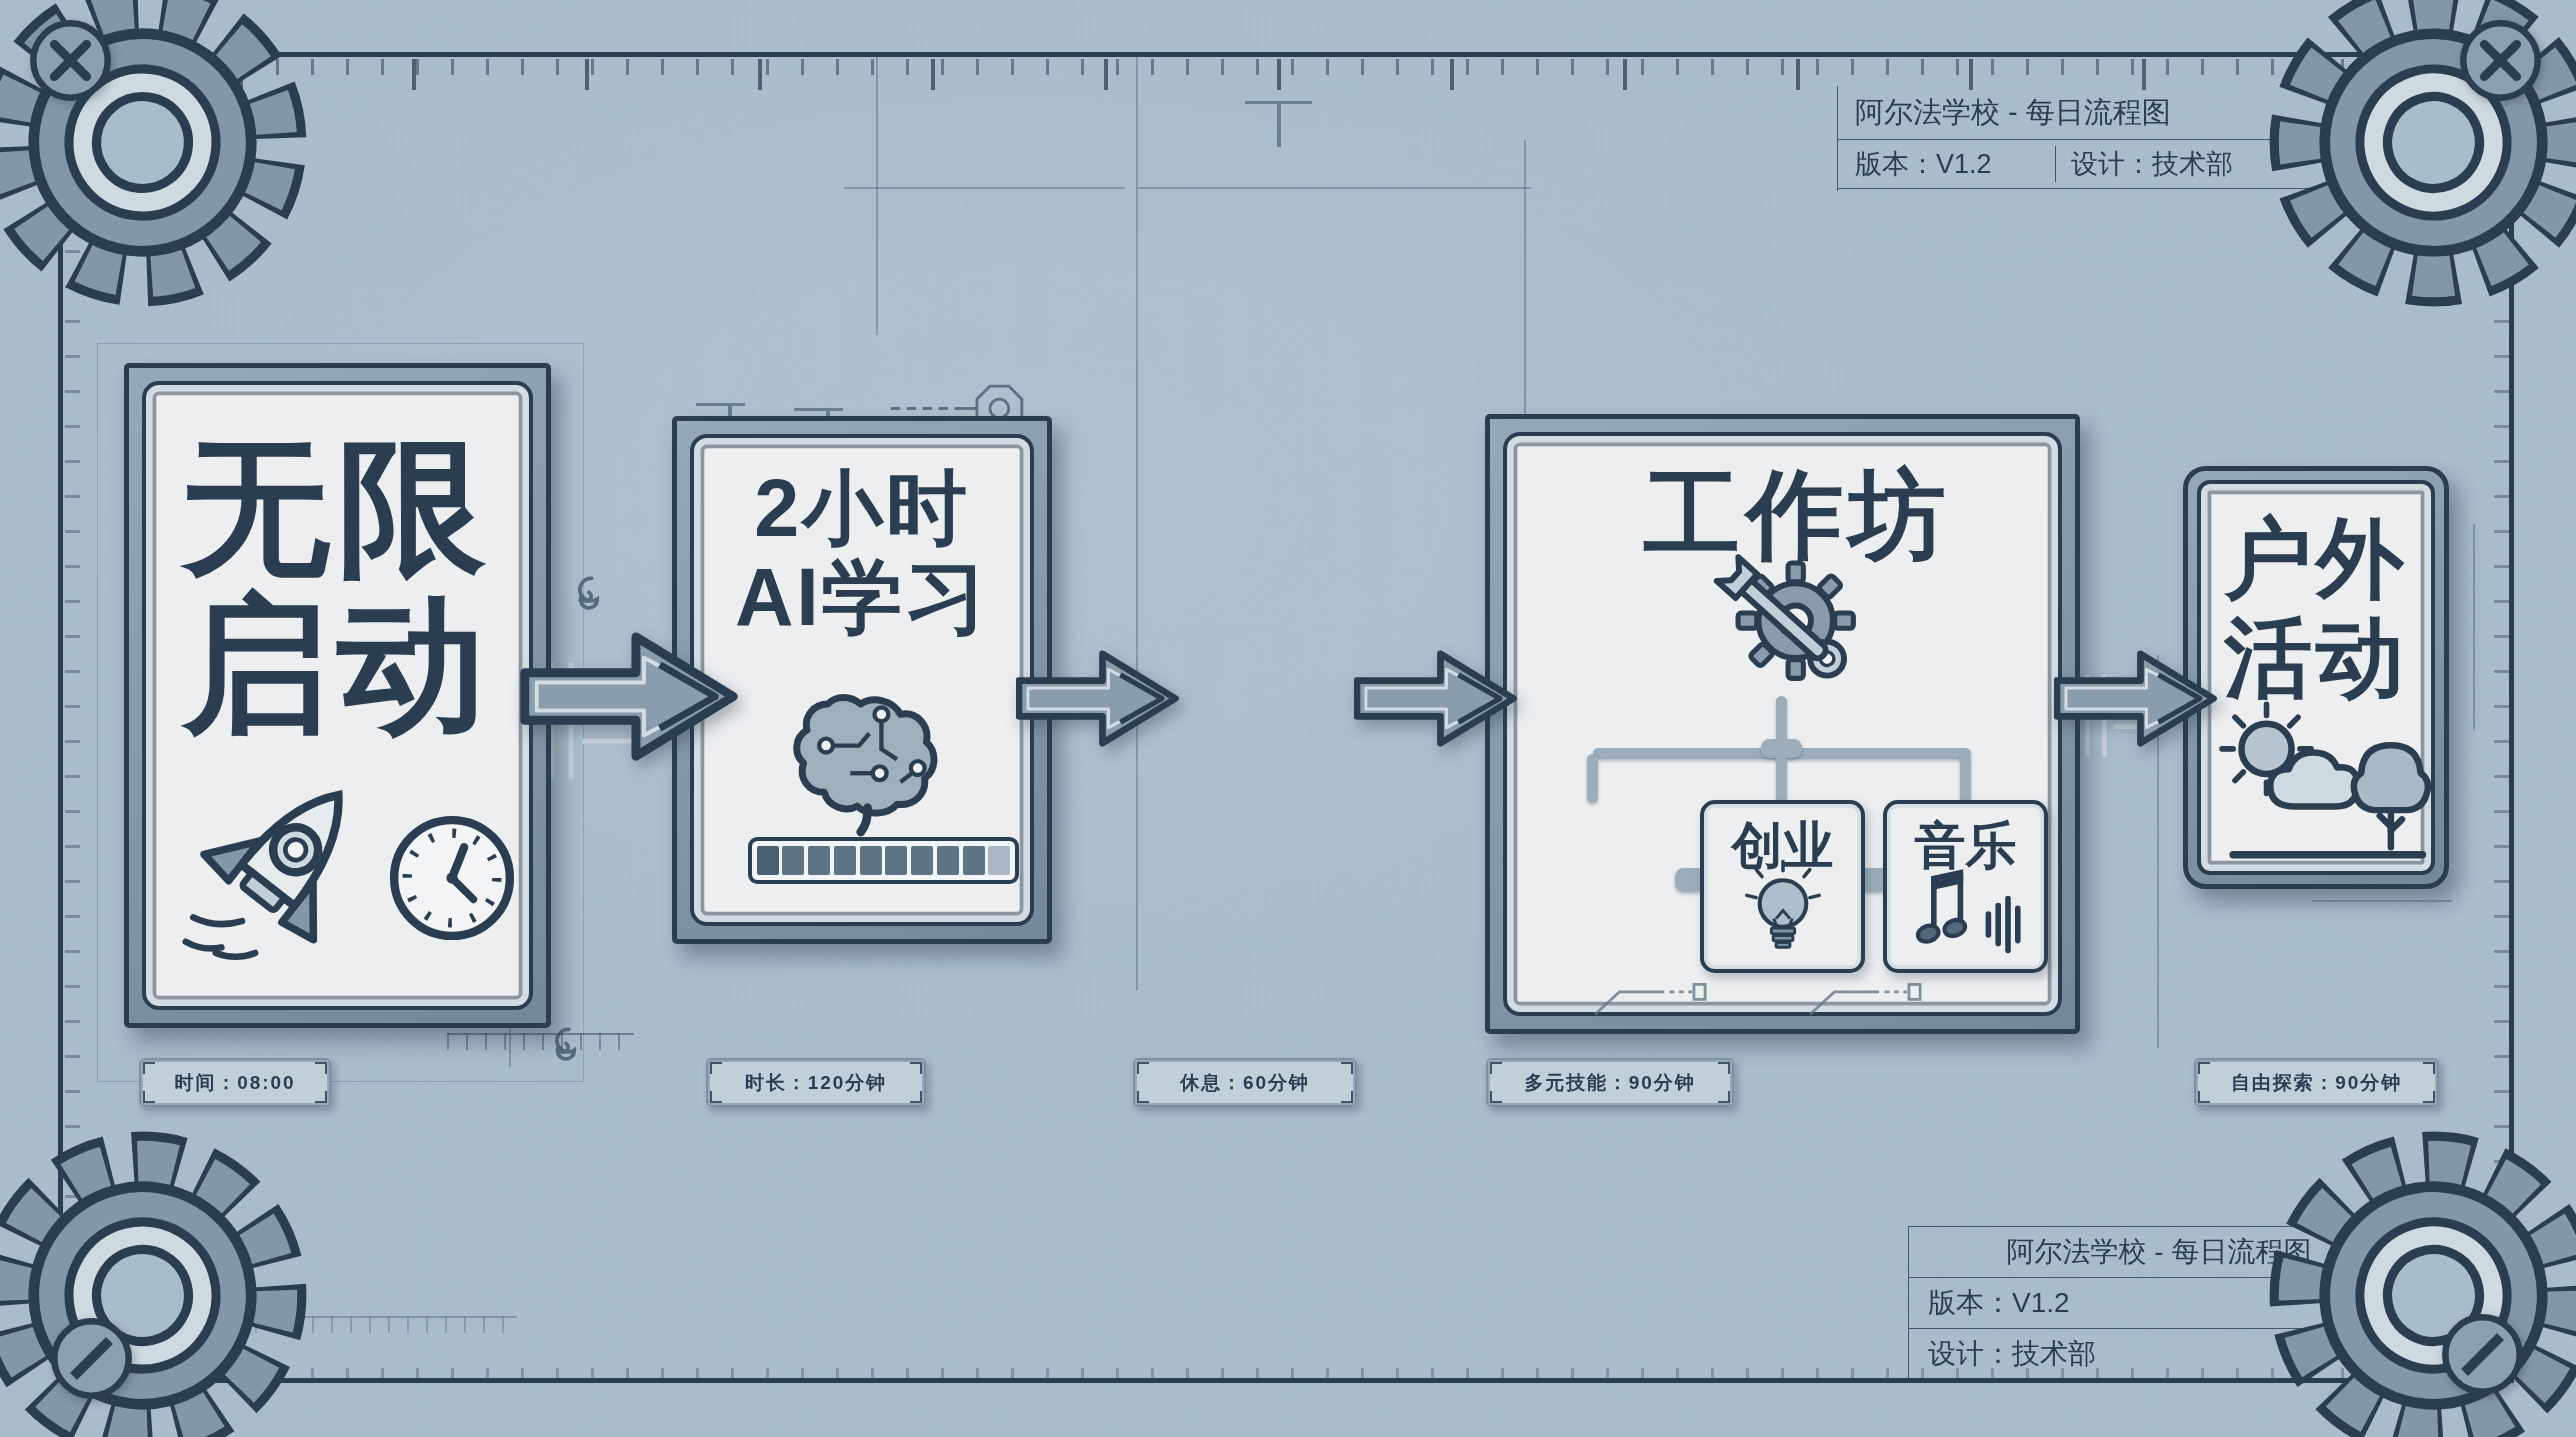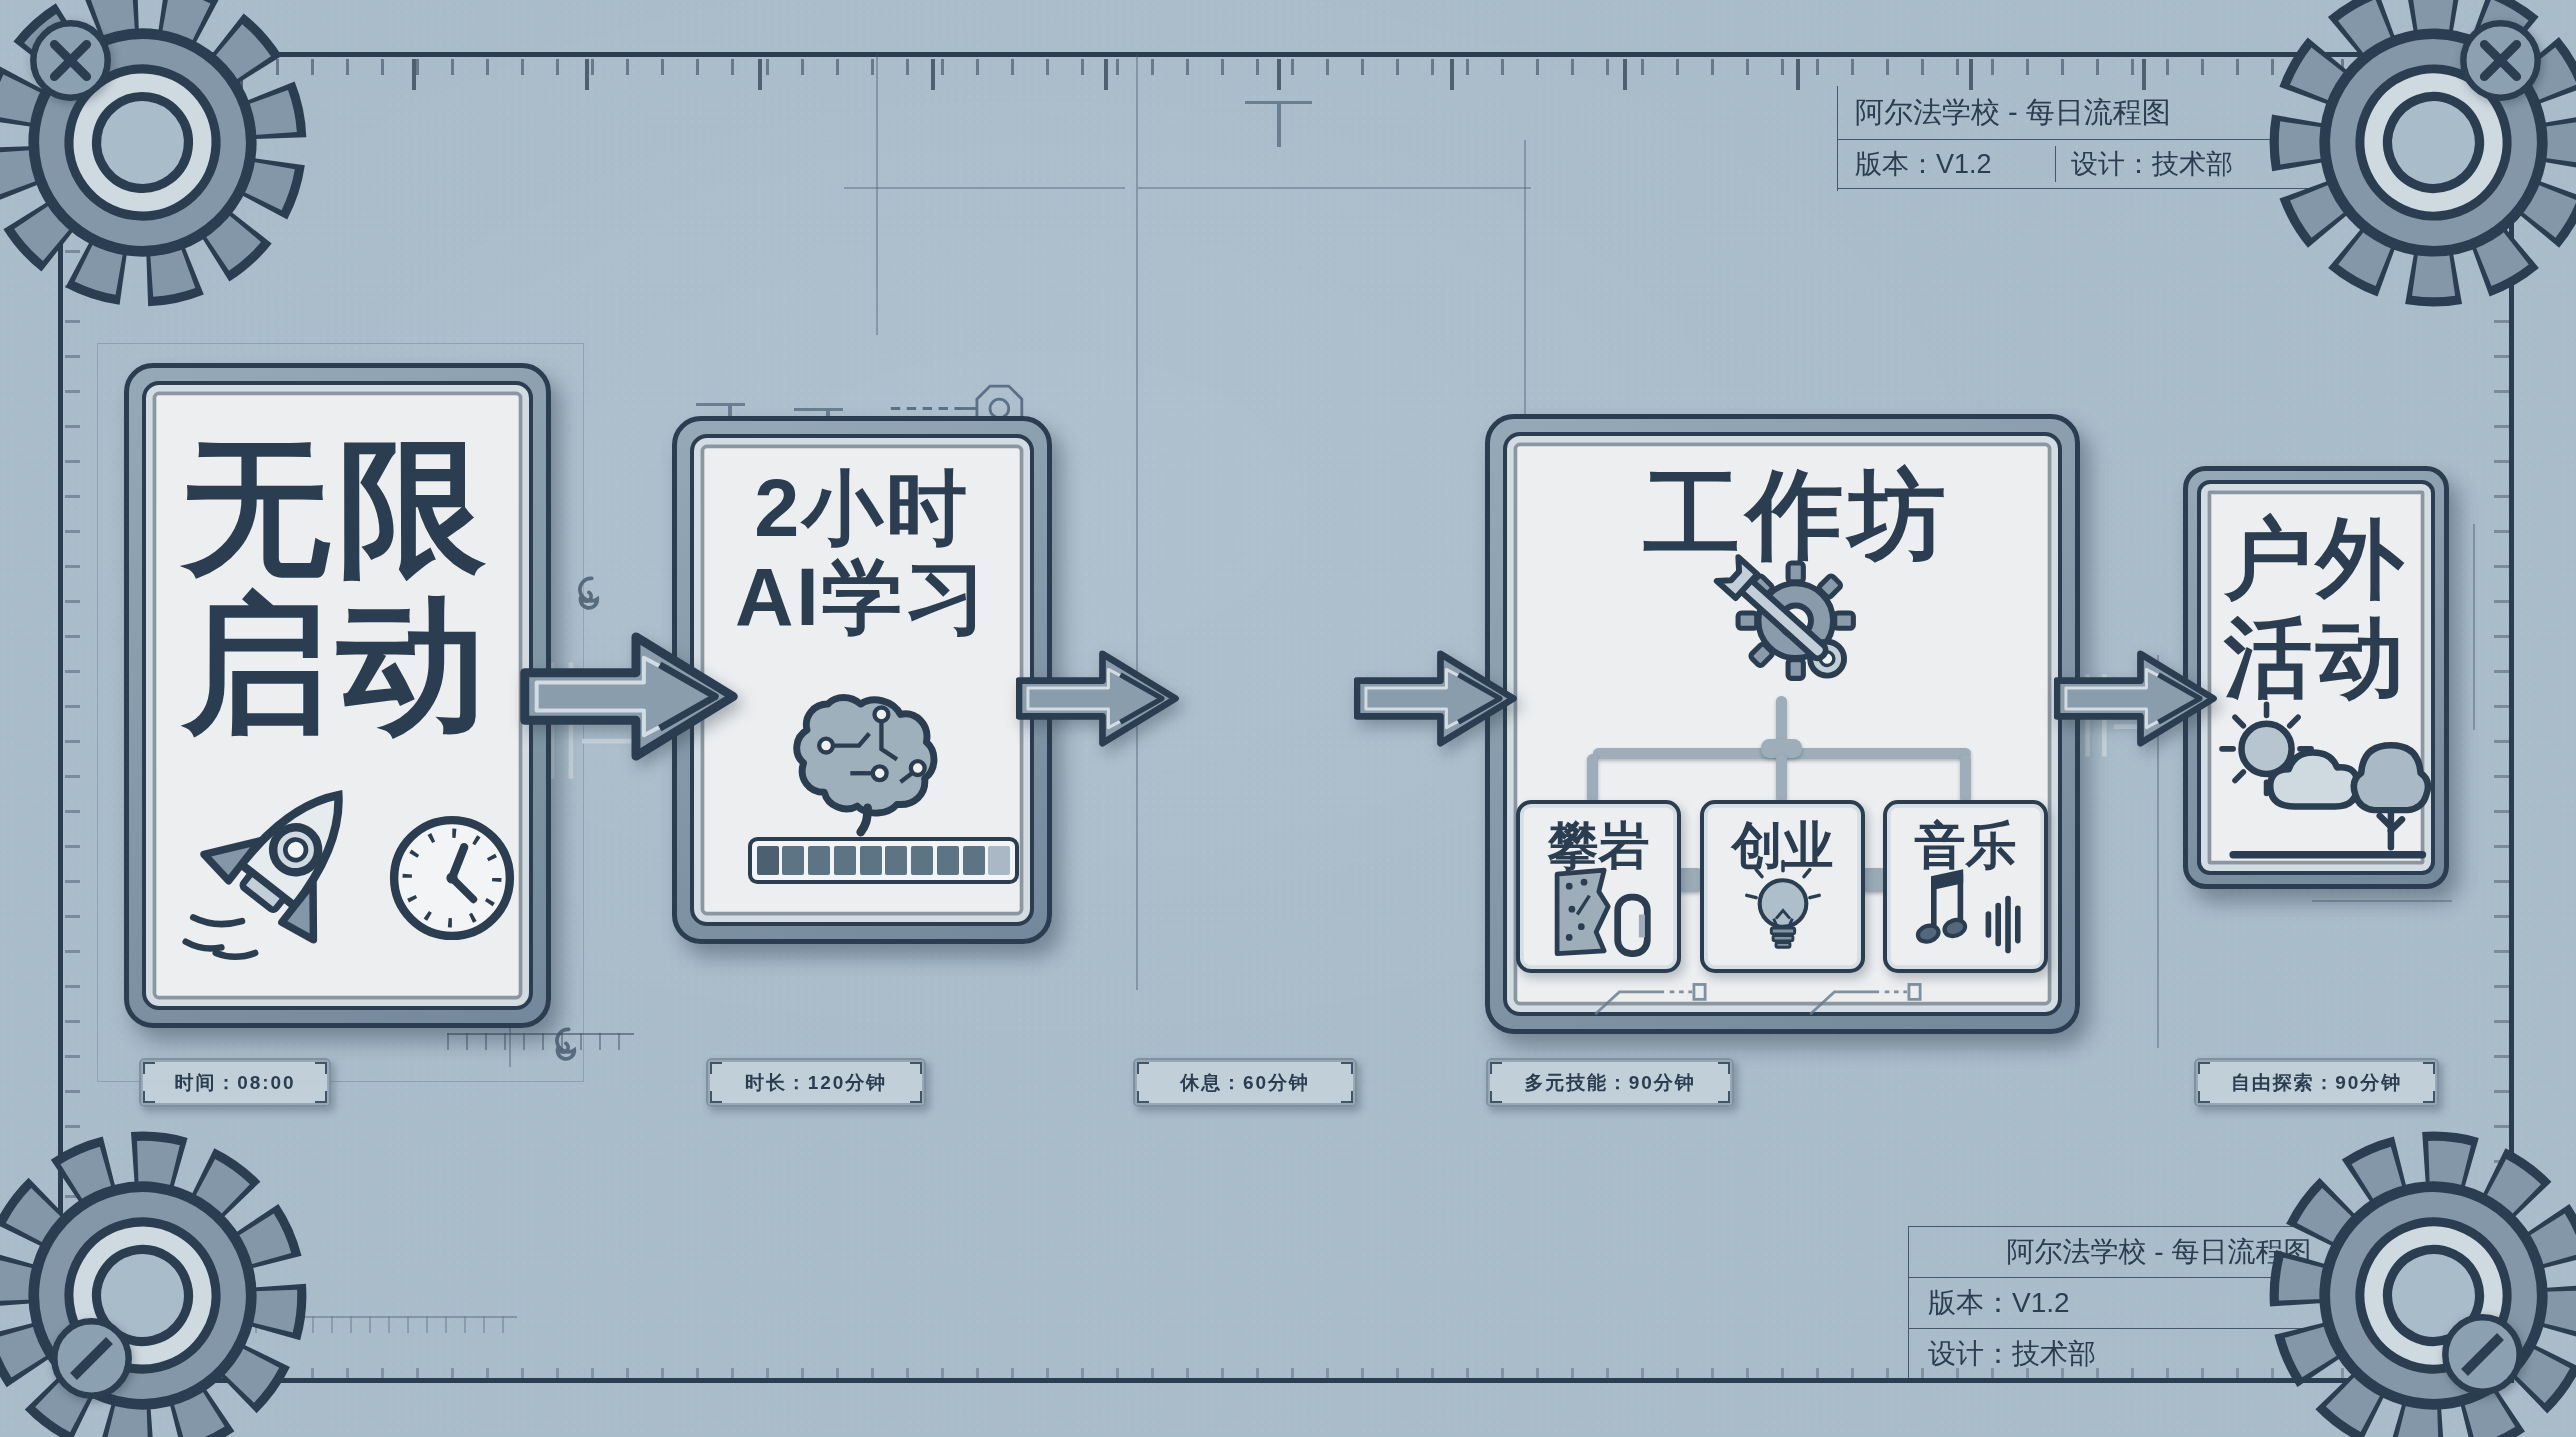--- a/index.html
+++ b/index.html
@@ -33,21 +33,21 @@
     background:repeating-linear-gradient(90deg,rgba(44,62,81,.7) 0 2.8px,transparent 2.8px 35px);}
   .mini-ruler{position:absolute;z-index:1;border-top:2.8px solid rgba(44,62,81,.6);height:17px;opacity:.8;
     background:repeating-linear-gradient(90deg,rgba(44,62,81,.5) 0 1.9px,transparent 1.9px 19px);}
   
   .bline{position:absolute;background:rgba(66,88,110,.38);z-index:1;}
   .brect{position:absolute;border:1.9px solid rgba(78,99,122,.3);z-index:1;}
   .tmark{position:absolute;width:67px;border-top:3.7px solid rgba(62,84,106,.6);z-index:1;}
   .tmark::after{content:"";position:absolute;left:32px;top:0;width:3.7px;height:43px;background:rgba(62,84,106,.6);}
   .deco{position:absolute;z-index:1;}
   
-  .node{position:absolute;border:5.6px solid var(--ink);border-radius:29px;z-index:3;
+  .node{position:absolute;border:5.6px solid var(--ink);border-radius:5px;z-index:3;
     background:linear-gradient(155deg,#95a9b8,#73889a);
     box-shadow:9.4px 13px 20.6px rgba(38,54,70,.4);}
   .node .inner{position:absolute;inset:13px;border:4.7px solid var(--ink);border-radius:17px;background:var(--paper);
     box-shadow:inset 0 0 0 6.6px var(--band-light), inset 0 0 0 10.3px rgba(43,62,81,.5);}
   .node-title{position:absolute;left:0;right:0;text-align:center;font-weight:700;color:var(--ink);}
   .node-title span{display:block;}
   #node-launch  .node-title{top:45px;font-size:148px;line-height:1.06;letter-spacing:7.5px;}
   #node-ai      .node-title{top:26px;font-size:81px;line-height:1.1;letter-spacing:2.8px;}
   #node-lunch   .node-title{top:24px;font-size:84px;letter-spacing:5.6px;}
   #node-workshop .node-title{top:19px;font-size:97px;letter-spacing:5.6px;margin-left:30px;}
@@ -279,36 +279,20 @@
 
     <div class="busbar" style="left:286px;top:277px;width:11.2px;height:56px;z-index:2;"></div>
     <div class="busbar" style="left:103px;top:329px;width:378px;height:11.2px;z-index:2;"></div>
     <div class="busbar" style="left:271px;top:320px;width:41px;height:19px;border-radius:8.4px;z-index:2;"></div>
     <div class="busbar" style="left:97px;top:335px;width:11.2px;height:49px;z-index:2;"></div>
     <div class="busbar" style="left:286px;top:335px;width:11.2px;height:49px;z-index:2;"></div>
     <div class="busbar" style="left:470px;top:335px;width:11.2px;height:49px;z-index:2;"></div>
     <div class="busbar" style="left:185px;top:449px;width:30px;height:24px;border-radius:8.4px;z-index:2;"></div>
     <div class="busbar" style="left:369px;top:449px;width:30px;height:24px;border-radius:8.4px;z-index:2;"></div>
 
-    <div class="subbox" style="left:26px;top:381px;z-index:3;">
-      <div class="sub-label">攀岩</div>
-      <svg class="icon" width="159" height="101" viewBox="0 0 170 150">
-        <path d="M22 18 L92 12 L84 44 L98 66 L80 104 L92 132 L22 136 Z" fill="#9dadba" stroke="#2b3e51" stroke-width="7" stroke-linejoin="round"></path>
-        <g fill="#2b3e51">
-          <circle cx="40" cy="36" r="5"></circle>
-            <circle cx="62" cy="30" r="5"></circle>
-            <circle cx="44" cy="70" r="5"></circle>
-          <circle cx="58" cy="96" r="5"></circle>
-            <circle cx="40" cy="112" r="5"></circle>
-        </g>
-        <path d="M70 50 L52 78" stroke="#2b3e51" stroke-width="5" fill="none"></path>
-        <rect x="112" y="52" width="44" height="84" rx="20" fill="none" stroke="#2b3e51" stroke-width="10"></rect>
-        <path d="M148 78 L148 112" stroke="#9dadba" stroke-width="9"></path>
-      </svg>
-    </div>
     <div class="subbox" style="left:210px;top:381px;z-index:3;">
       <div class="sub-label">创业</div>
       <svg class="icon" width="122" height="105" viewBox="0 0 160 180">
         <g stroke="#2b3e51" stroke-width="6" stroke-linecap="round">
           <path d="M80 6 V22"></path>
             <path d="M34 20 L44 32"></path>
             <path d="M126 20 L116 32"></path>
           <path d="M18 64 L34 68"></path>
             <path d="M142 64 L126 68"></path>
         </g>

